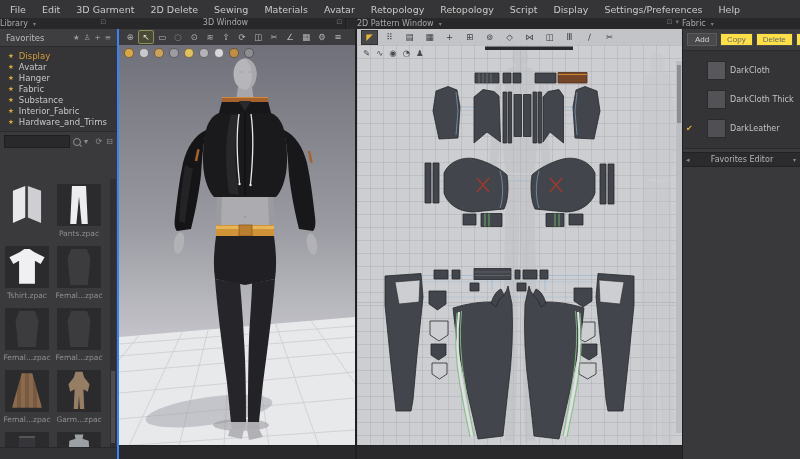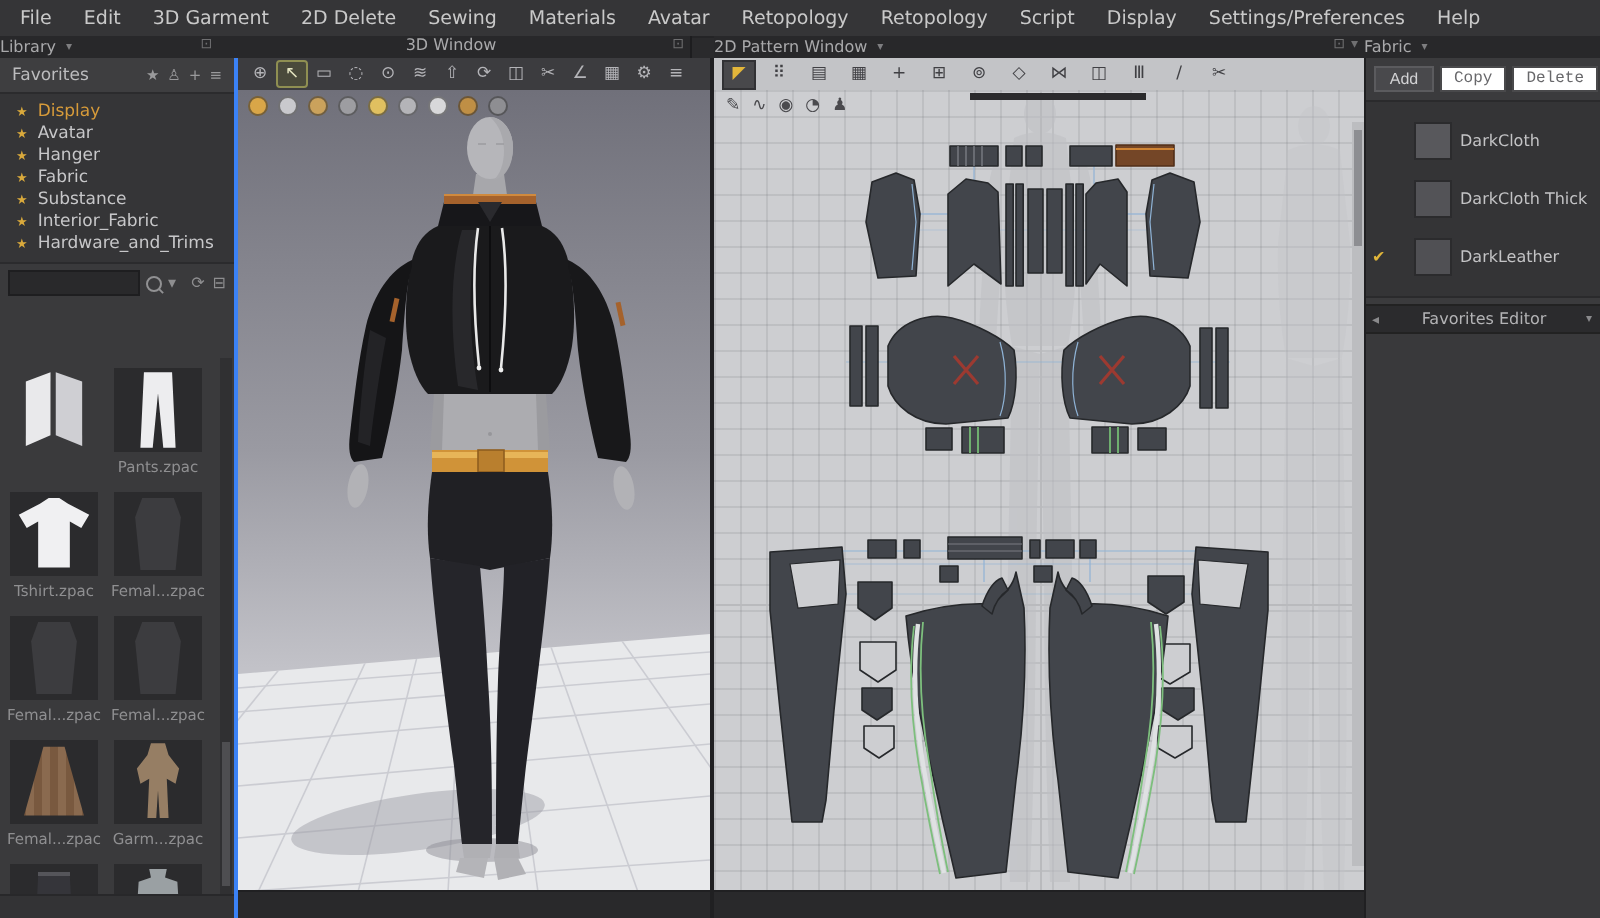--- a/index.html
+++ b/index.html
@@ -92,21 +92,21 @@
   .sub2d{position:absolute;top:3px;left:6px;display:flex;gap:6px;}
   .s2btn{font-size:8.5px;color:#4a4a4e;line-height:10px;}
   .v2scroll{position:absolute;top:16px;right:0;width:6px;bottom:13px;background:#bcbdc0;}
   .v2scroll .thumbbar{position:absolute;left:1px;width:4px;top:4px;height:58px;background:#8d8e92;}
   
   .fabpanel{position:absolute;top:29px;left:682px;width:118px;bottom:0;background:#3b3b3d;
             border-left:1px solid #202022;display:flex;flex-direction:column;}
   .fab-buttons{display:flex;gap:3px;padding:4px 0 4px 4px;overflow:hidden;flex:0 0 auto;}
   .fab-btn{flex:0 0 30px;height:13px;display:flex;align-items:center;justify-content:center;
            font-size:8px;color:#d2d2d4;background:#49494c;border:1px solid #5b5b5e;}
-  .fab-btn[data-enabled="false"]{background:#ffffff;border-color:#49494b;color:#68686b;font-family:Liberation Mono, monospace;}
+  .fab-btn[data-enabled="false"]{background:#fde047;border-color:#49494b;color:#68686b;}
   .fab-list{background:#343436;border-top:1px solid #2a2a2c;border-bottom:1px solid #2a2a2c;
             padding:5px 0;flex:0 0 auto;}
   .fab-item{display:flex;align-items:center;height:29px;padding:0 3px;gap:4px;}
   .fab-check{width:9px;font-size:8px;color:#e0b53a;visibility:hidden;}
   .fab-item[data-checked="true"] .fab-check{visibility:visible;}
   .fab-swatch{width:17px;height:17px;background:#57575b;border:1px solid #2b2b2d;margin-left:8px;}
   .fab-name{font-size:8px;color:#c3c3c5;}
   .prop-bar{height:13px;margin-top:3px;background:#2b2b2d;border-top:1px solid #222;
             border-bottom:1px solid #222;display:flex;align-items:center;justify-content:center;
             font-size:8px;color:#b3b3b5;position:relative;}

